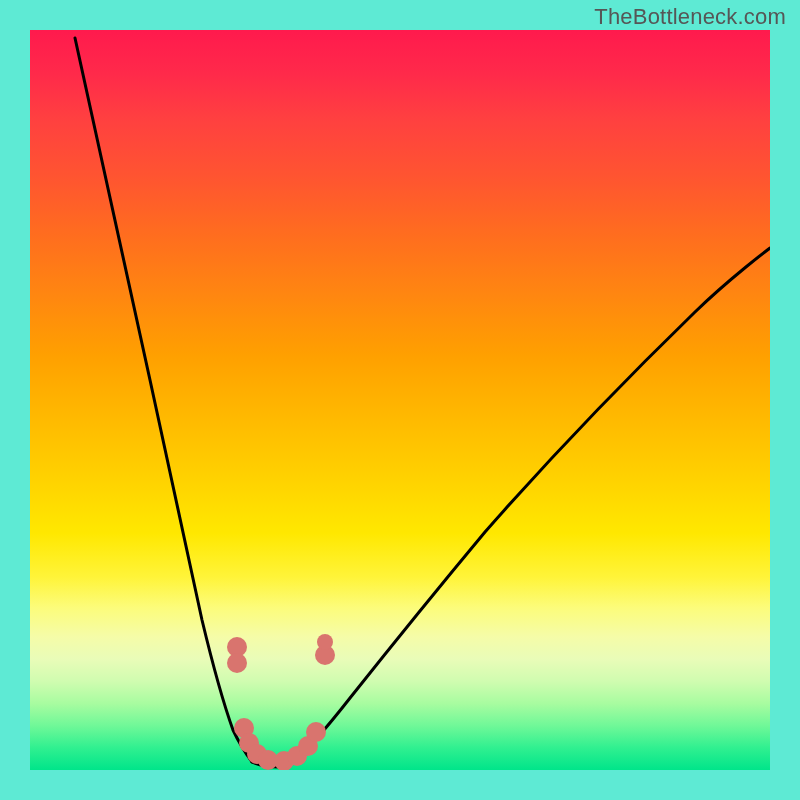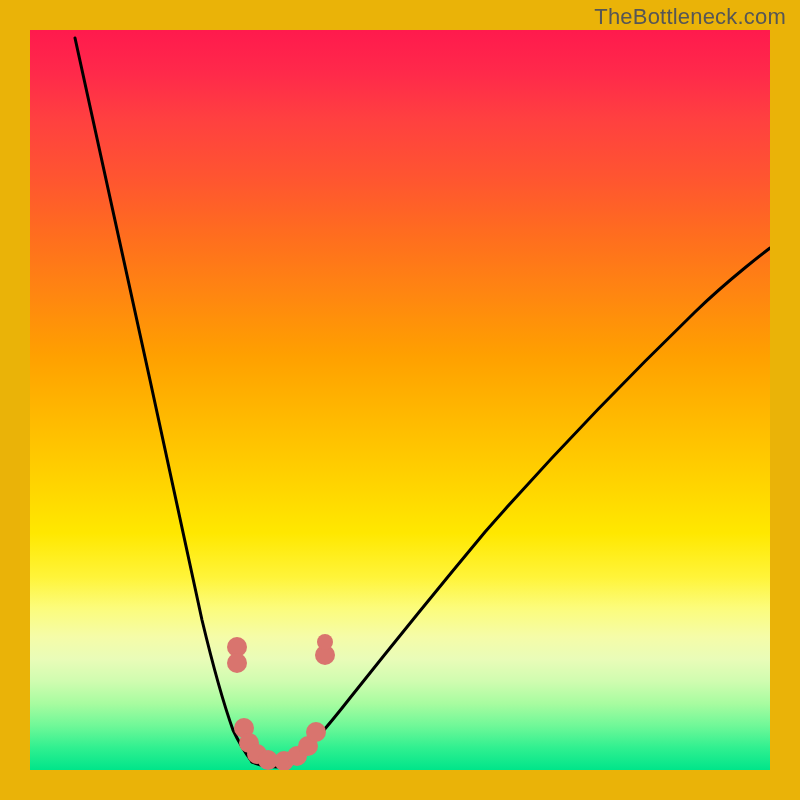--- a/index.html
+++ b/index.html
@@ -1,21 +1,21 @@
 <!DOCTYPE html>
 <html><head>
 <meta charset="utf-8">
 <style>
   * { margin: 0; padding: 0; box-sizing: border-box; }
   html, body { width: 800px; height: 800px; overflow: hidden; background: #000; }
   .frame {
     position: relative;
     width: 800px;
     height: 800px;
-    background: #eab308;
+    background: #5eead4;
   }
   .watermark {
     position: absolute;
     top: 4px;
     right: 14px;
     font-family: Arial, Helvetica, sans-serif;
     font-size: 22px;
     font-weight: 500;
     color: #565656;
     letter-spacing: 0.2px;

